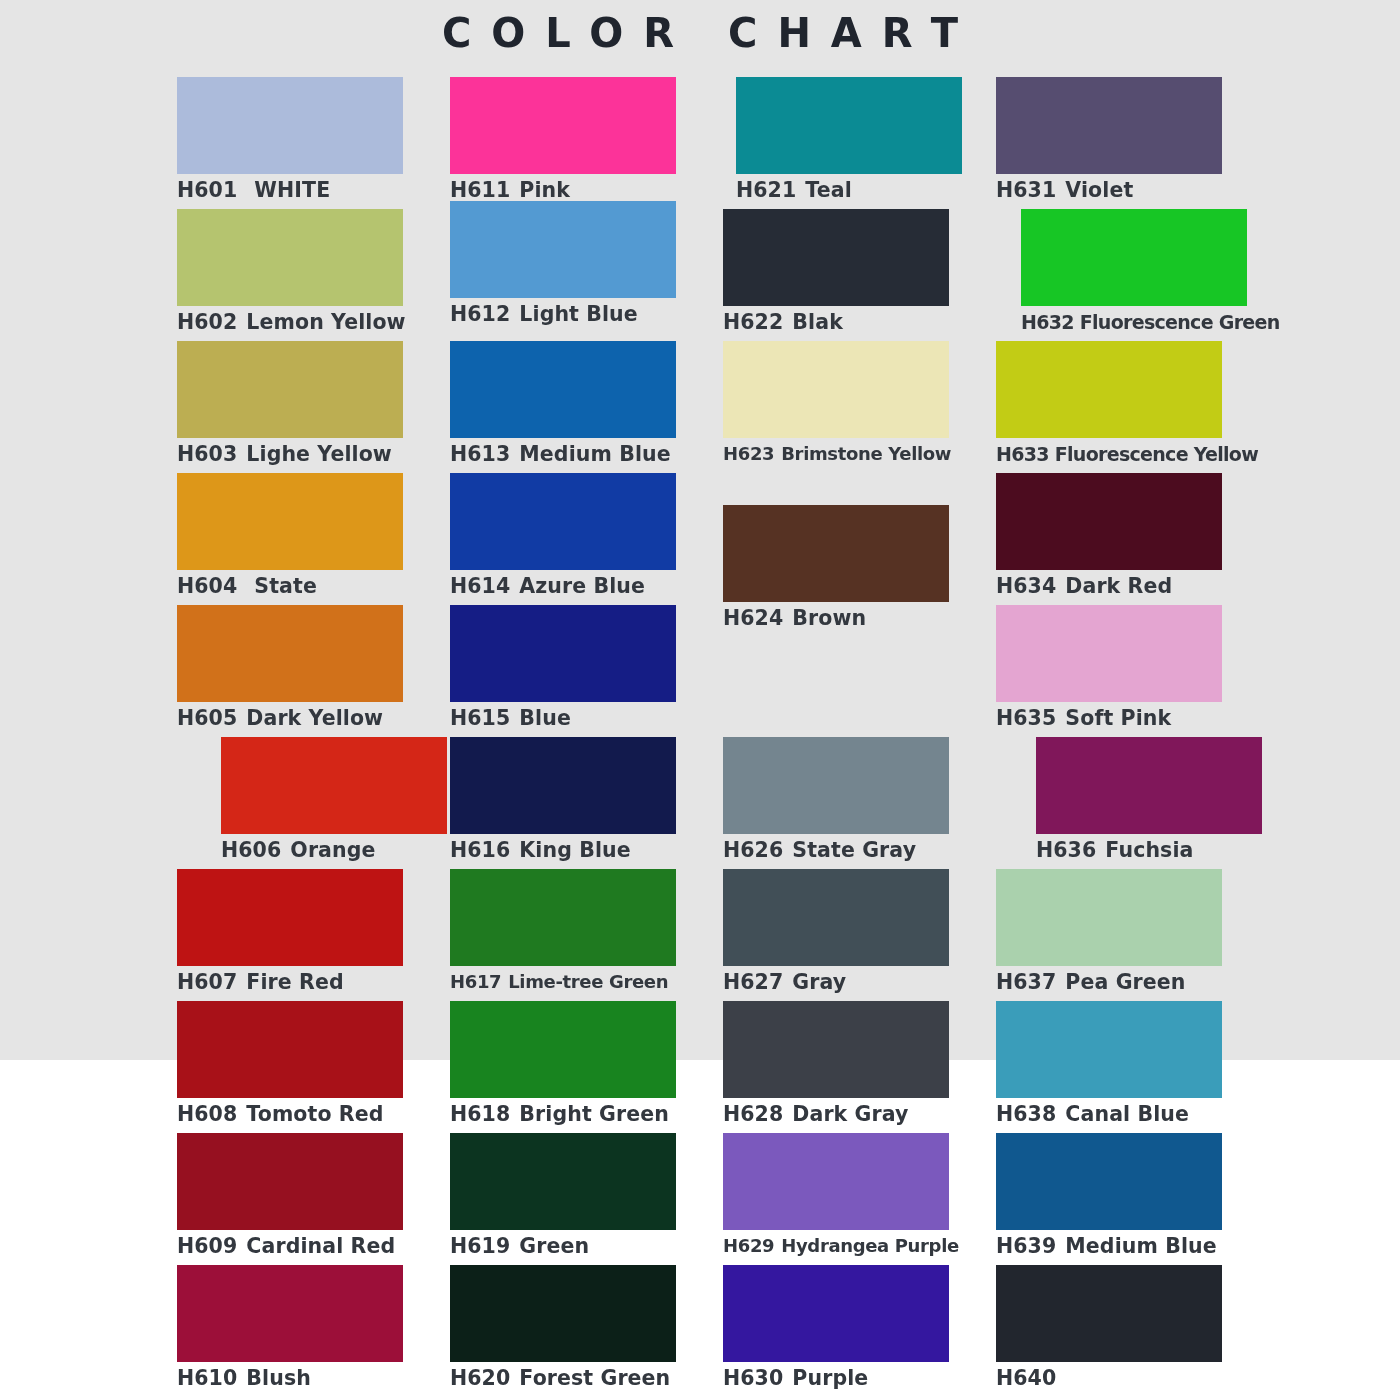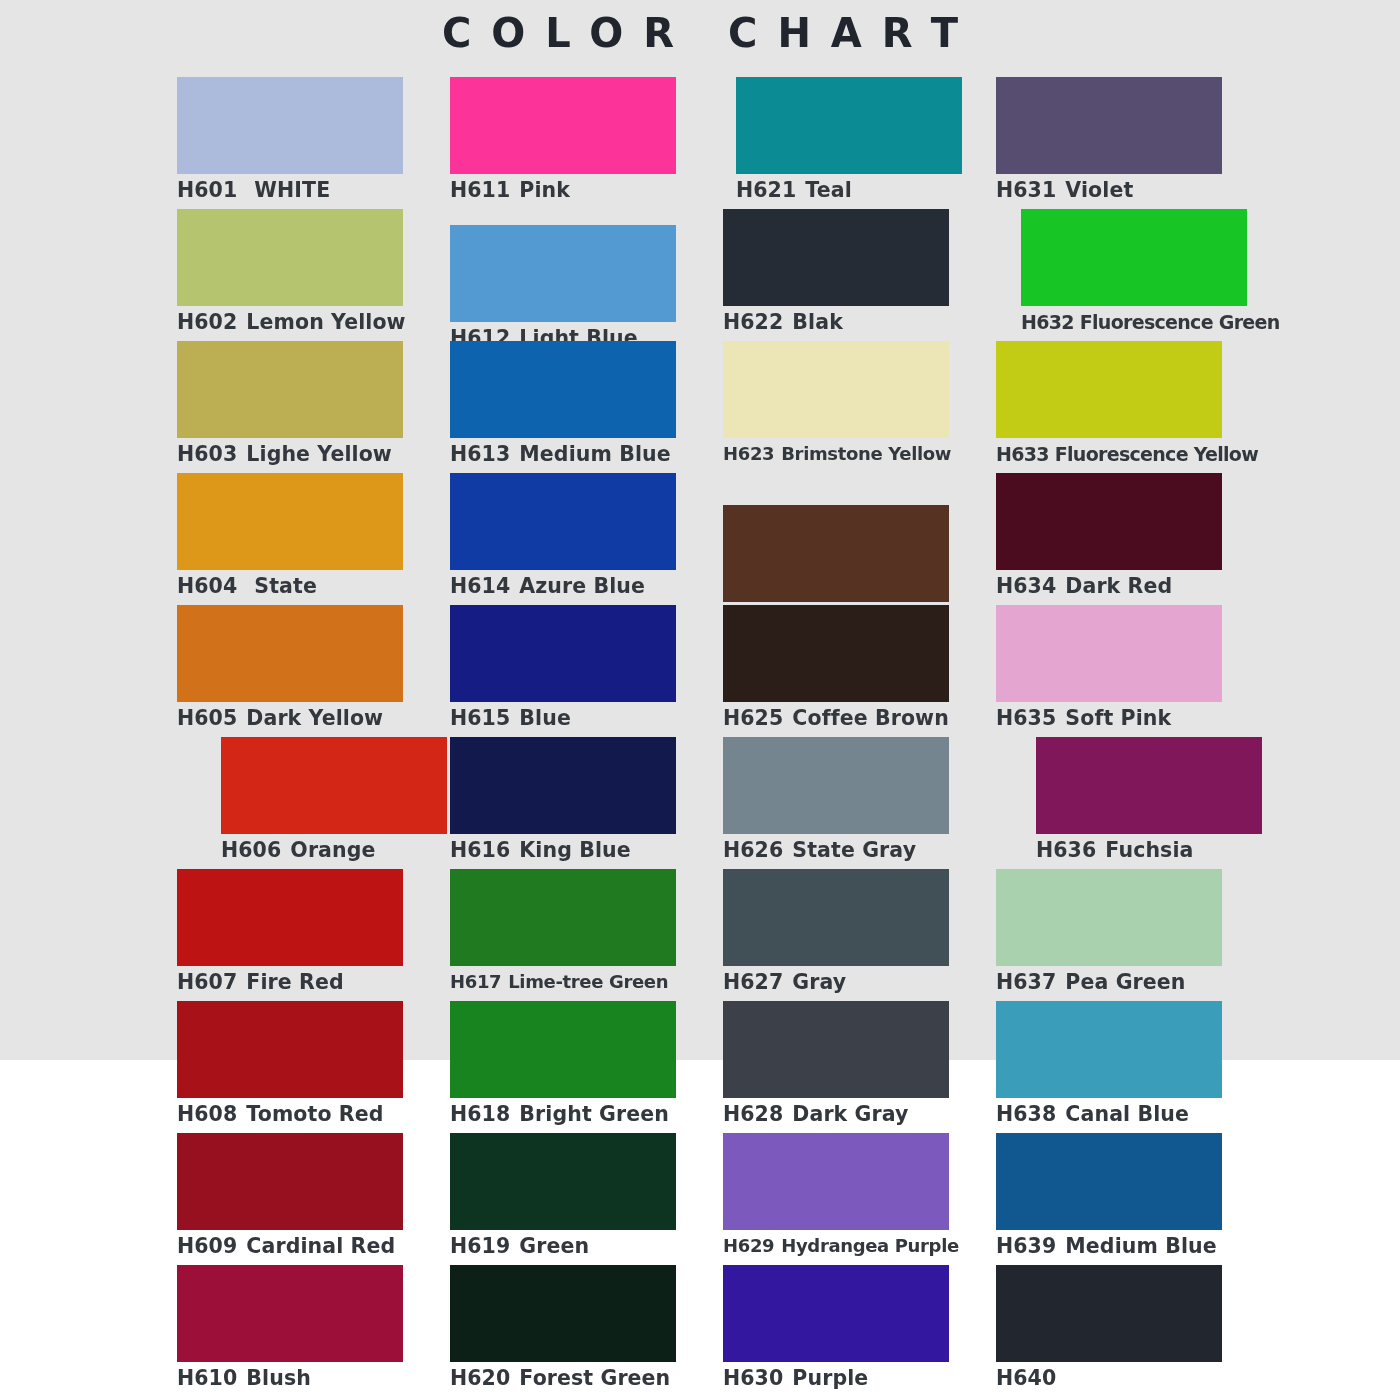--- a/index.html
+++ b/index.html
@@ -145,21 +145,21 @@
         <div class="swatch-label"><span class="code">H609</span><span class="name">Cardinal Red</span></div>
       </div>
       <div class="swatch-cell" style="left: 0px; top: 1188px;">
         <div class="swatch-chip" style="background: rgb(156, 15, 57); width: 226px; height: 97px;"></div>
         <div class="swatch-label"><span class="code">H610</span><span class="name">Blush</span></div>
       </div>
       <div class="swatch-cell" style="left: 273px; top: 0px;">
         <div class="swatch-chip" style="background: rgb(252, 51, 153); width: 226px; height: 97px;"></div>
         <div class="swatch-label"><span class="code">H611</span><span class="name">Pink</span></div>
       </div>
-      <div class="swatch-cell" style="left: 273px; top: 148px;">
+      <div class="swatch-cell" style="left: 273px; top: 124px;">
         <div class="swatch-chip" style="background: rgb(83, 154, 210); width: 226px; height: 97px;"></div>
         <div class="swatch-label"><span class="code">H612</span><span class="name">Light Blue</span></div>
       </div>
       <div class="swatch-cell" style="left: 273px; top: 264px;">
         <div class="swatch-chip" style="background: rgb(13, 99, 173); width: 226px; height: 97px;"></div>
         <div class="swatch-label"><span class="code">H613</span><span class="name">Medium Blue</span></div>
       </div>
       <div class="swatch-cell" style="left: 273px; top: 396px; padding-left: 24px;">
         <div class="swatch-chip" style="background: rgb(17, 59, 164); width: 226px; height: 97px;"></div>
         <div class="swatch-label"><span class="code">H614</span><span class="name">Azure Blue</span></div>
@@ -197,24 +197,20 @@
         <div class="swatch-label"><span class="code">H622</span><span class="name">Blak</span></div>
       </div>
       <div class="swatch-cell" style="left: 546px; top: 264px;">
         <div class="swatch-chip" style="background: rgb(236, 230, 182); width: 226px; height: 97px;"></div>
         <div class="swatch-label tight"><span class="code">H623</span><span class="name">Brimstone Yellow</span></div>
       </div>
       <div class="swatch-cell" style="left: 546px; top: 396px; margin-top: 32px;">
         <div class="swatch-chip" style="background: rgb(86, 50, 35); width: 226px; height: 97px;"></div>
         <div class="swatch-label"><span class="code">H624</span><span class="name">Brown</span></div>
       </div>
-      <div class="swatch-cell" style="left: 546px; top: 528px;">
-        <div class="swatch-chip" style="background: rgb(43, 29, 23); width: 226px; height: 97px;"></div>
-        <div class="swatch-label"><span class="code">H625</span><span class="name">Coffee Brown</span></div>
-      </div>
       <div class="swatch-cell" style="left: 546px; top: 660px;">
         <div class="swatch-chip" style="background: rgb(116, 133, 143); width: 226px; height: 97px;"></div>
         <div class="swatch-label"><span class="code">H626</span><span class="name">State Gray</span></div>
       </div>
       <div class="swatch-cell" style="left: 546px; top: 792px;">
         <div class="swatch-chip" style="background: rgb(65, 79, 87); width: 226px; height: 97px;"></div>
         <div class="swatch-label"><span class="code">H627</span><span class="name">Gray</span></div>
       </div>
       <div class="swatch-cell" style="left: 546px; top: 924px;">
         <div class="swatch-chip" style="background: rgb(60, 64, 72); width: 226px; height: 97px;"></div>

